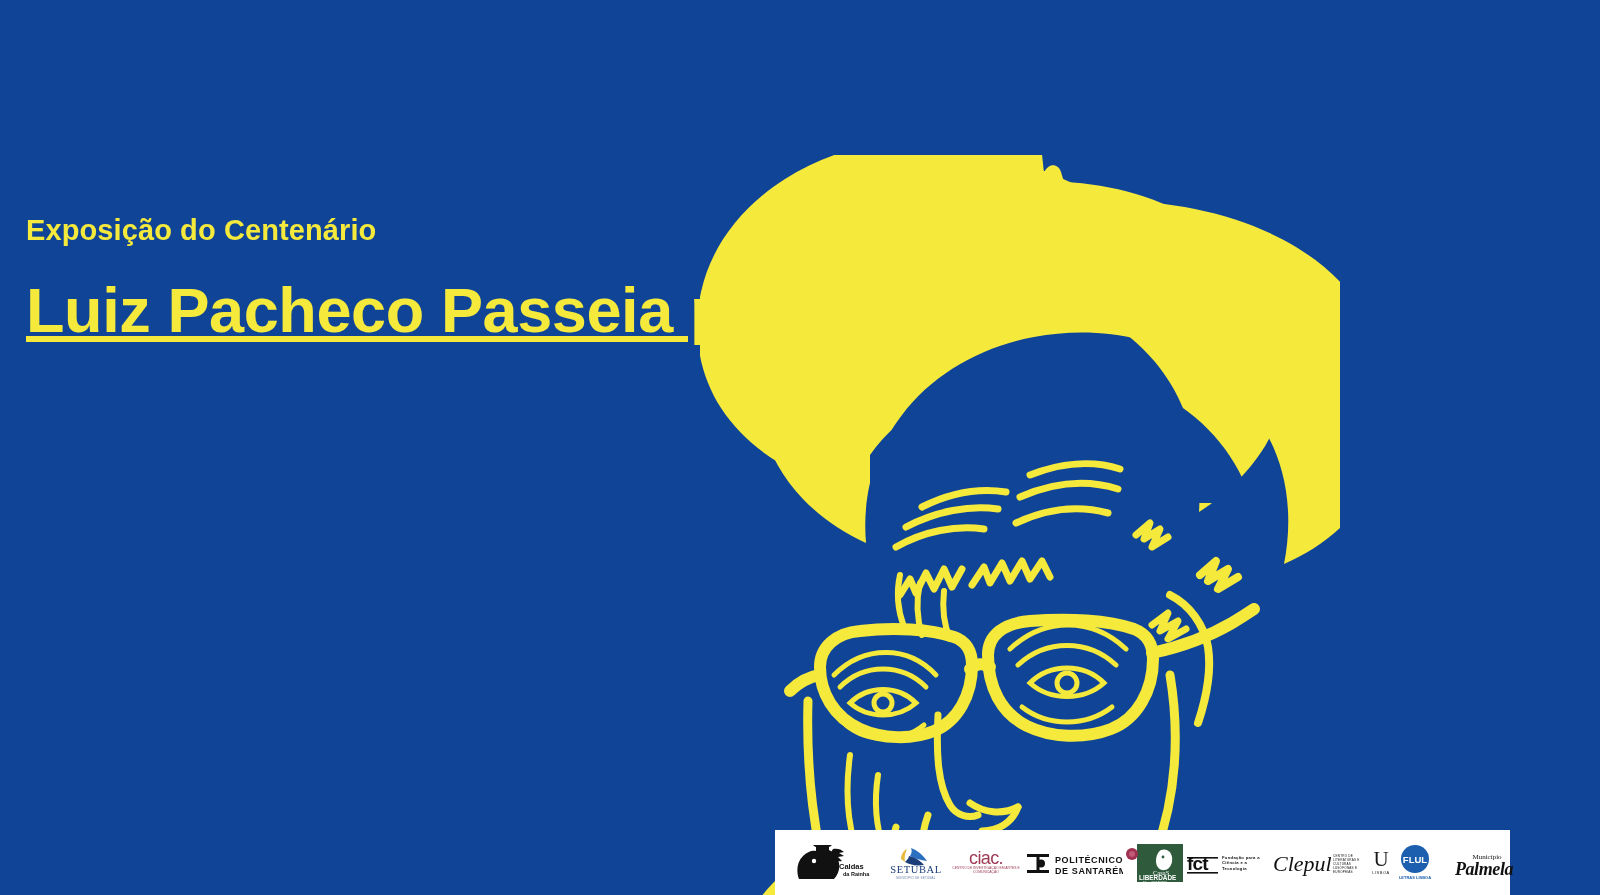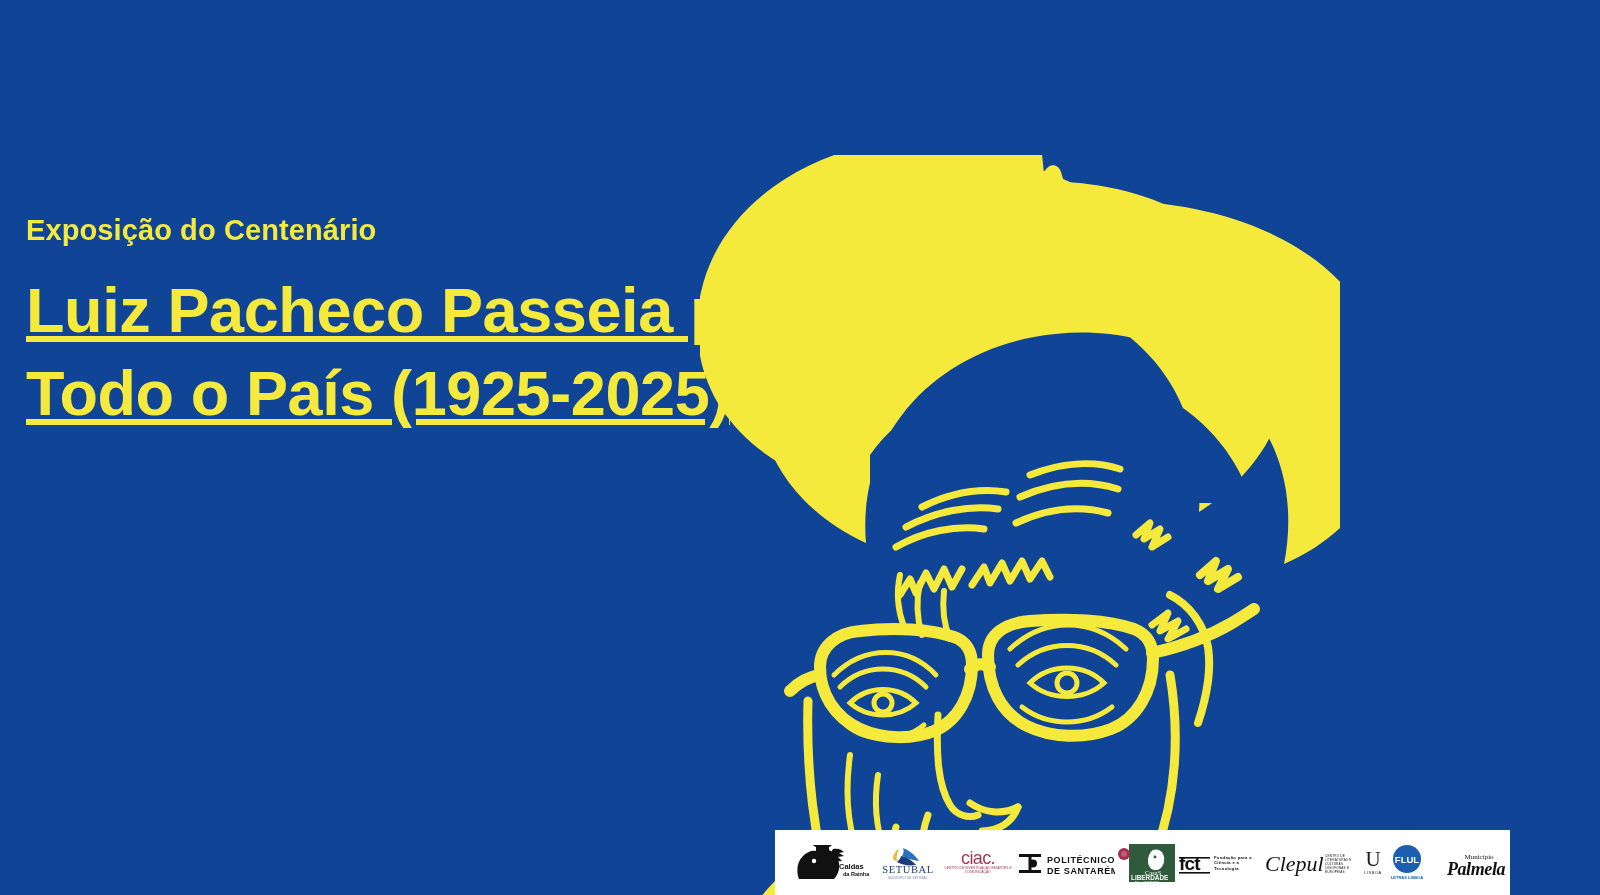--- a/index.html
+++ b/index.html
@@ -86,21 +86,21 @@
     height: 46px;
     flex: 0 0 auto;
   }
   .logo svg { display: block; }
   .lg-txt { font-family: "Liberation Sans", sans-serif; }
   .lg-serif { font-family: "Liberation Serif", serif; }
 
   
   #logo-caldas { width: 86px; justify-content: center; }
   
-  #logo-setubal { width: 66px; }
+  #logo-setubal { width: 66px; margin-left: 8px; }
   
   #logo-ciac { width: 74px; }
   
   #logo-politecnico { width: 100px; align-items: center; }
   
   #logo-liberdade { width: 62px; }
   
   #logo-fct { width: 86px; }
   
   #logo-clepul { width: 98px; text-decoration: underline; }
@@ -252,21 +252,20 @@
                  l-72,0 z" fill="#0f4496"></path>
 
       </g>
     </svg>
   </div>
 
   <div id="text-block">
     <p id="eyebrow">Exposição do Centenário</p>
     <h1 id="title">
       <span class="ln">Luiz Pacheco Passeia por</span>
-      <span class="ln">Todo o País (1925-2025)</span>
     </h1>
   </div>
 
   <div id="logo-bar">
 
     <div class="logo" id="logo-caldas">
       <svg width="86" height="36" viewBox="0 0 86 36">
         <g fill="#111111">
           <path d="M10 34 c-3,-8 -2,-17 4,-23 c4,-4 9,-6 13,-5 l0,-4 c-3,-1 -5,-4 -4,-7
                    c1,-3 5,-4 8,-2 l4,3 l3,-3 c2,-2 5,-1 6,2 c1,3 -1,6 -4,7 l0,3

